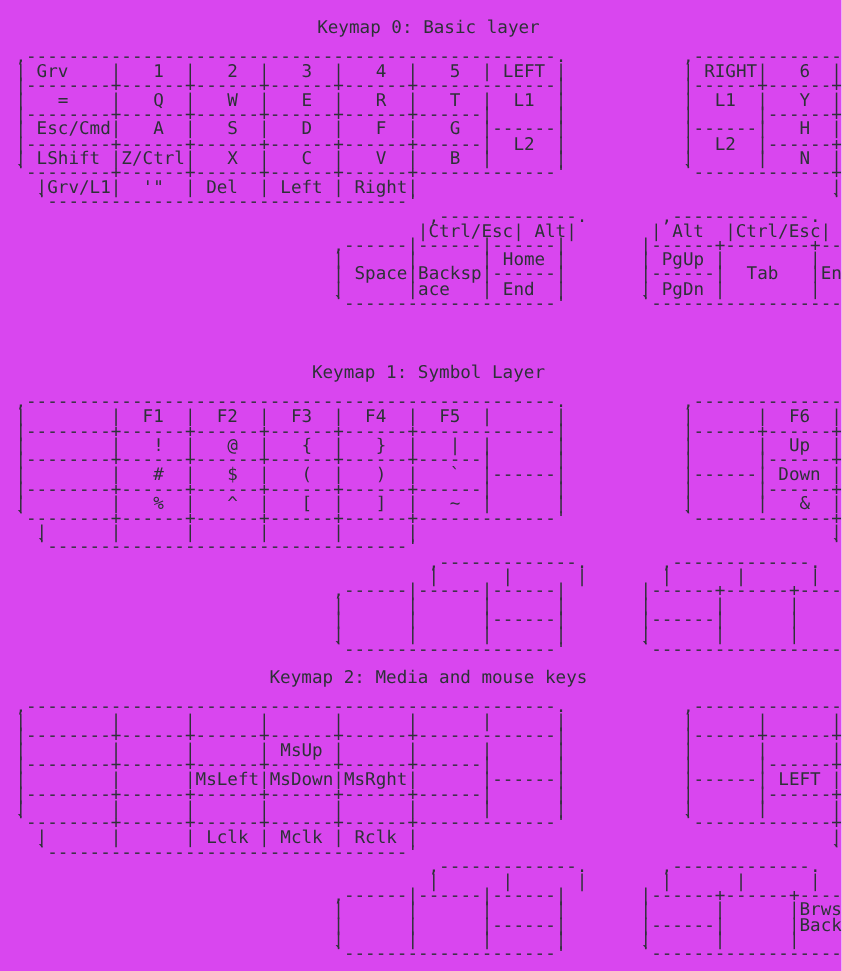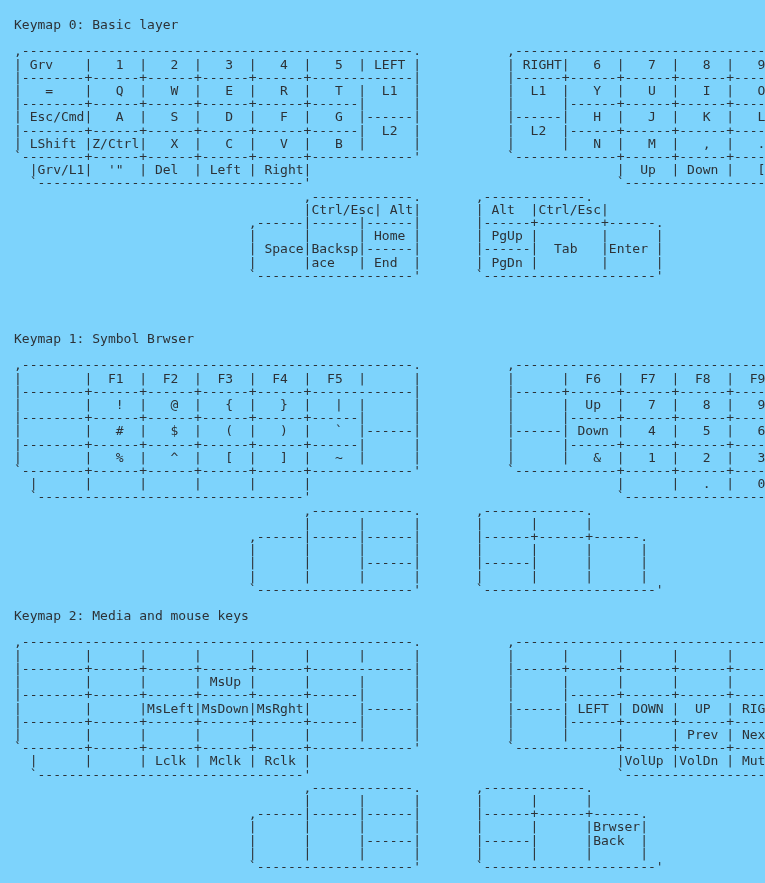--- a/index.html
+++ b/index.html
@@ -2,25 +2,26 @@
 <html><head>
 <meta charset="utf-8">
 <style>
   html, body { margin: 0; padding: 0; background: #ffffff; }
   .page {
     width: 765px;
     height: 883px;
     box-sizing: border-box;
     padding: 18px 0 0 14px;
     overflow: hidden;
-    background: #7dd3fc;
+    background: #d946ef;
     font-family: "DejaVu Sans Mono", "Liberation Mono", monospace;
-    font-size: 13px;
+    font-size: 16px;
     line-height: 13.2px;
     color: #2d3237;
+    text-align: center;
   }
   .keymap-title {
     white-space: pre;
     margin: 0 0 13.2px 0;
     font-weight: 400;
   }
   pre.keymap-art {
     margin: 0;
     font: inherit;
     white-space: pre;
@@ -52,21 +53,21 @@
                                      ,-------------.       ,-------------.
                                      |Ctrl/Esc| Alt|       | Alt  |Ctrl/Esc|
                               ,------|------|------|       |------+--------+------.
                               |      |      | Home |       | PgUp |        |      |
                               | Space|Backsp|------|       |------|  Tab   |Enter |
                               |      |ace   | End  |       | PgDn |        |      |
                               `--------------------'       `----------------------'</pre>
   </section>
 
   <section class="keymap-block block-1">
-    <div class="keymap-title">Keymap 1: Symbol Brwser</div>
+    <div class="keymap-title">Keymap 1: Symbol Layer</div>
     <pre class="keymap-art">,--------------------------------------------------.           ,--------------------------------------------------.
 |        |  F1  |  F2  |  F3  |  F4  |  F5  |      |           |      |  F6  |  F7  |  F8  |  F9  | F10  |  F11   |
 |--------+------+------+------+------+-------------|           |------+------+------+------+------+------+--------|
 |        |   !  |   @  |   {  |   }  |   |  |      |           |      |  Up  |   7  |   8  |   9  |   *  |  F12   |
 |--------+------+------+------+------+------|      |           |      |------+------+------+------+------+--------|
 |        |   #  |   $  |   (  |   )  |   `  |------|           |------| Down |   4  |   5  |   6  |   +  |        |
 |--------+------+------+------+------+------|      |           |      |------+------+------+------+------+--------|
 |        |   %  |   ^  |   [  |   ]  |   ~  |      |           |      |   &amp;  |   1  |   2  |   3  |   \  |        |
 `--------+------+------+------+------+-------------'           `-------------+------+------+------+------+--------'
   |      |      |      |      |      |                                       |      |   .  |   0  |   =  |      |

